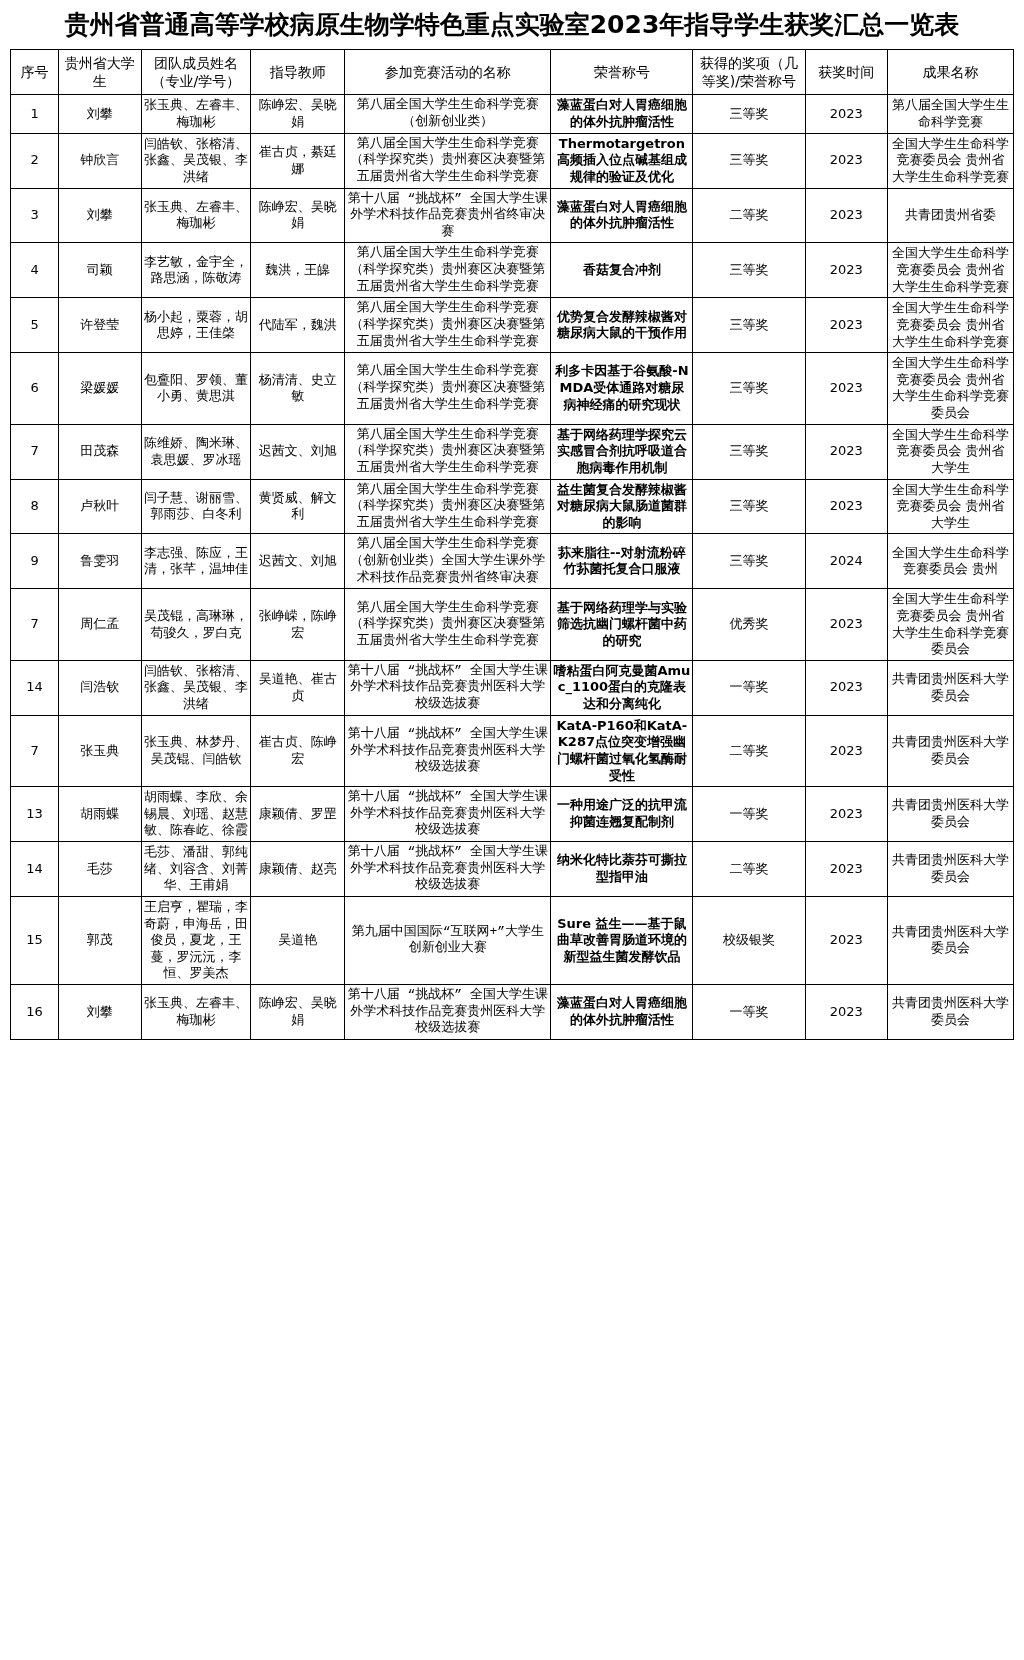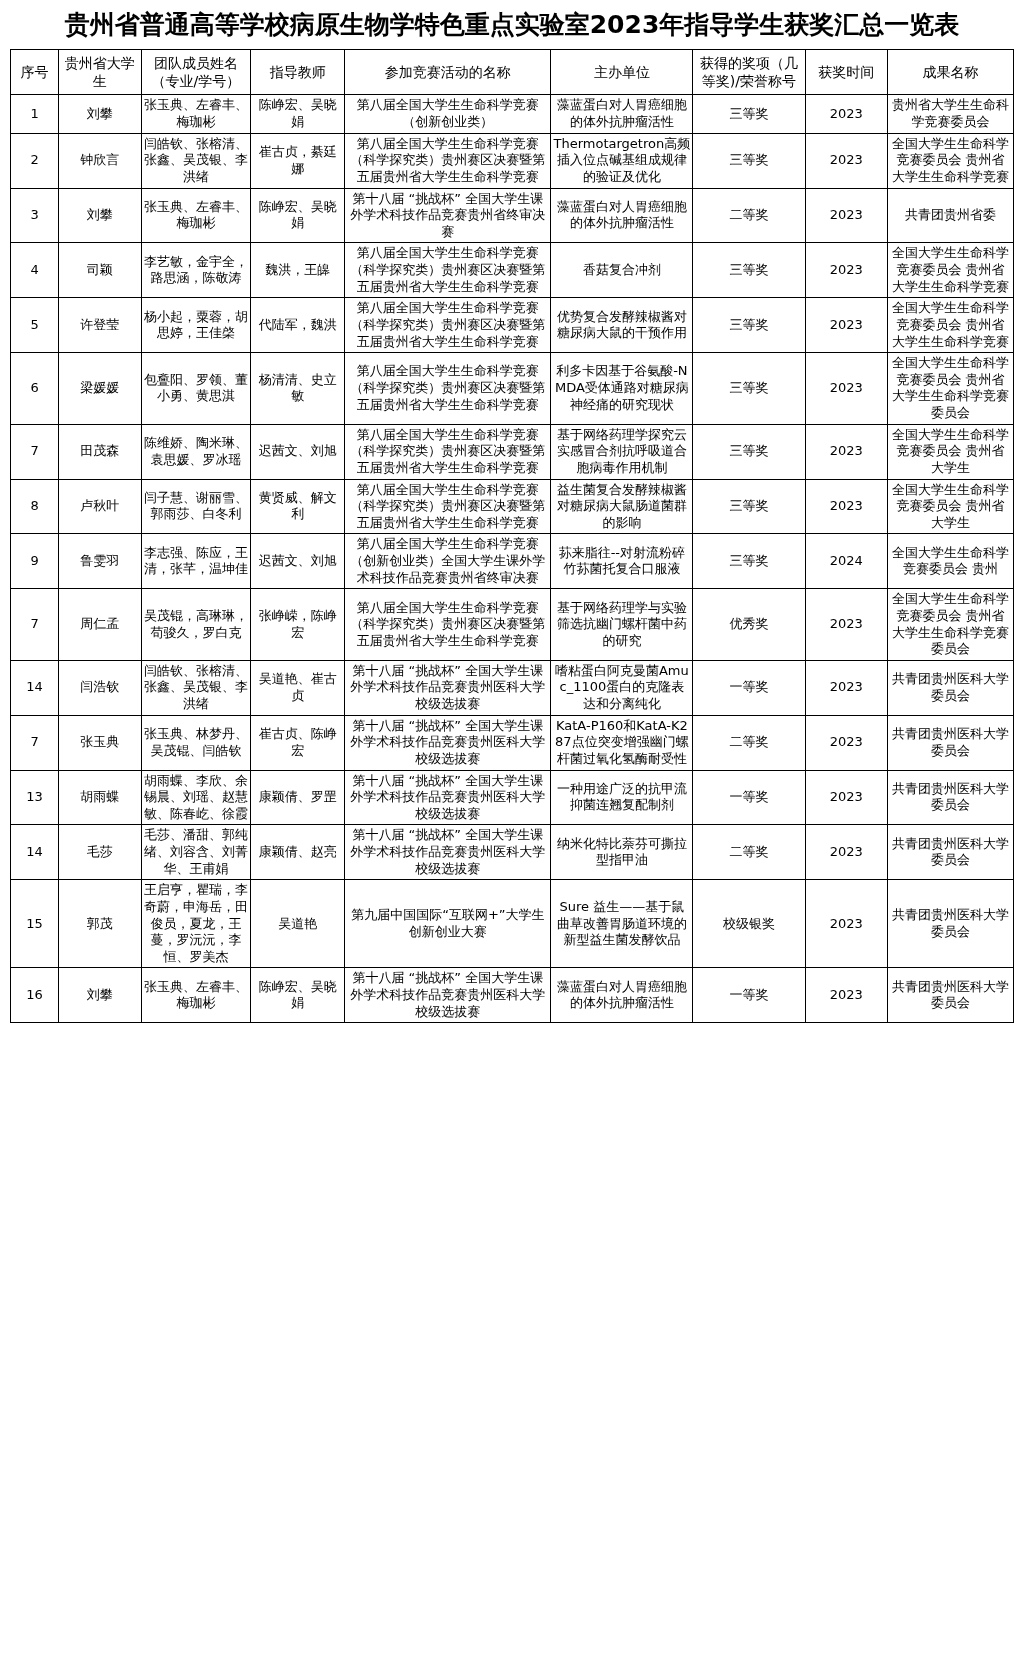--- a/index.html
+++ b/index.html
@@ -54,22 +54,22 @@
   col.c4 { width: 180px; }
   col.c5 { width: 124px; }
   col.c6 { width: 98px; }
   col.c7 { width: 72px; }
   col.c8 { width: 110px; }
 
   td.idx { font-size: 14px; }
   td.leader { font-size: 14px; }
   td.members { font-size: 13px; }
   td.teachers { font-size: 13px; }
-  td.contest { font-size: 13px; text-align: left; padding-left: 4px; }
-  td.result { font-size: 13px; }
+  td.contest { font-size: 13px; text-align: left; padding-left: 4px; font-family: Liberation Mono, monospace; }
+  td.result { font-size: 13px; font-weight: bold; }
   td.award { font-size: 13px; white-space: nowrap; }
   td.year { font-size: 13px; }
   td.org { font-size: 13px; }
 </style>
 </head>
 <body>
 
 <div class="page">
 
   <div class="doc-title">贵州省普通高等学校病原生物学特色重点实验室2023年指导学生获奖汇总一览表</div>
@@ -86,37 +86,37 @@
         <col class="c7">
         <col class="c8">
     </colgroup>
     <thead>
       <tr>
         <th>序号</th>
         <th>贵州省大学生</th>
         <th>团队成员姓名（专业/学号）</th>
         <th>指导教师</th>
         <th>参加竞赛活动的名称</th>
-        <th>主办单位</th>
+        <th>荣誉称号</th>
         <th>获得的奖项（几等奖)/荣誉称号</th>
         <th>获奖时间</th>
         <th>成果名称</th>
       </tr>
     </thead>
     <tbody id="table-body">
         <tr>
           <td class="idx">1</td>
           <td class="leader">刘攀</td>
           <td class="members">张玉典、左睿丰、梅珈彬</td>
           <td class="teachers">陈峥宏、吴晓娟</td>
           <td class="contest">第八届全国大学生生命科学竞赛（创新创业类）</td>
           <td class="result">藻蓝蛋白对人胃癌细胞的体外抗肿瘤活性</td>
           <td class="award">三等奖</td>
           <td class="year">2023</td>
-          <td class="org">贵州省大学生生命科学竞赛委员会</td>
+          <td class="org">第八届全国大学生生命科学竞赛</td>
         </tr>
         <tr>
           <td class="idx">2</td>
           <td class="leader">钟欣言</td>
           <td class="members">闫皓钦、张榕清、张鑫、吴茂银、李洪绪</td>
           <td class="teachers">崔古贞，綦廷娜</td>
           <td class="contest">第八届全国大学生生命科学竞赛（科学探究类）贵州赛区决赛暨第五届贵州省大学生生命科学竞赛</td>
           <td class="result">Thermotargetron高频插入位点碱基组成规律的验证及优化</td>
           <td class="award">三等奖</td>
           <td class="year">2023</td>

